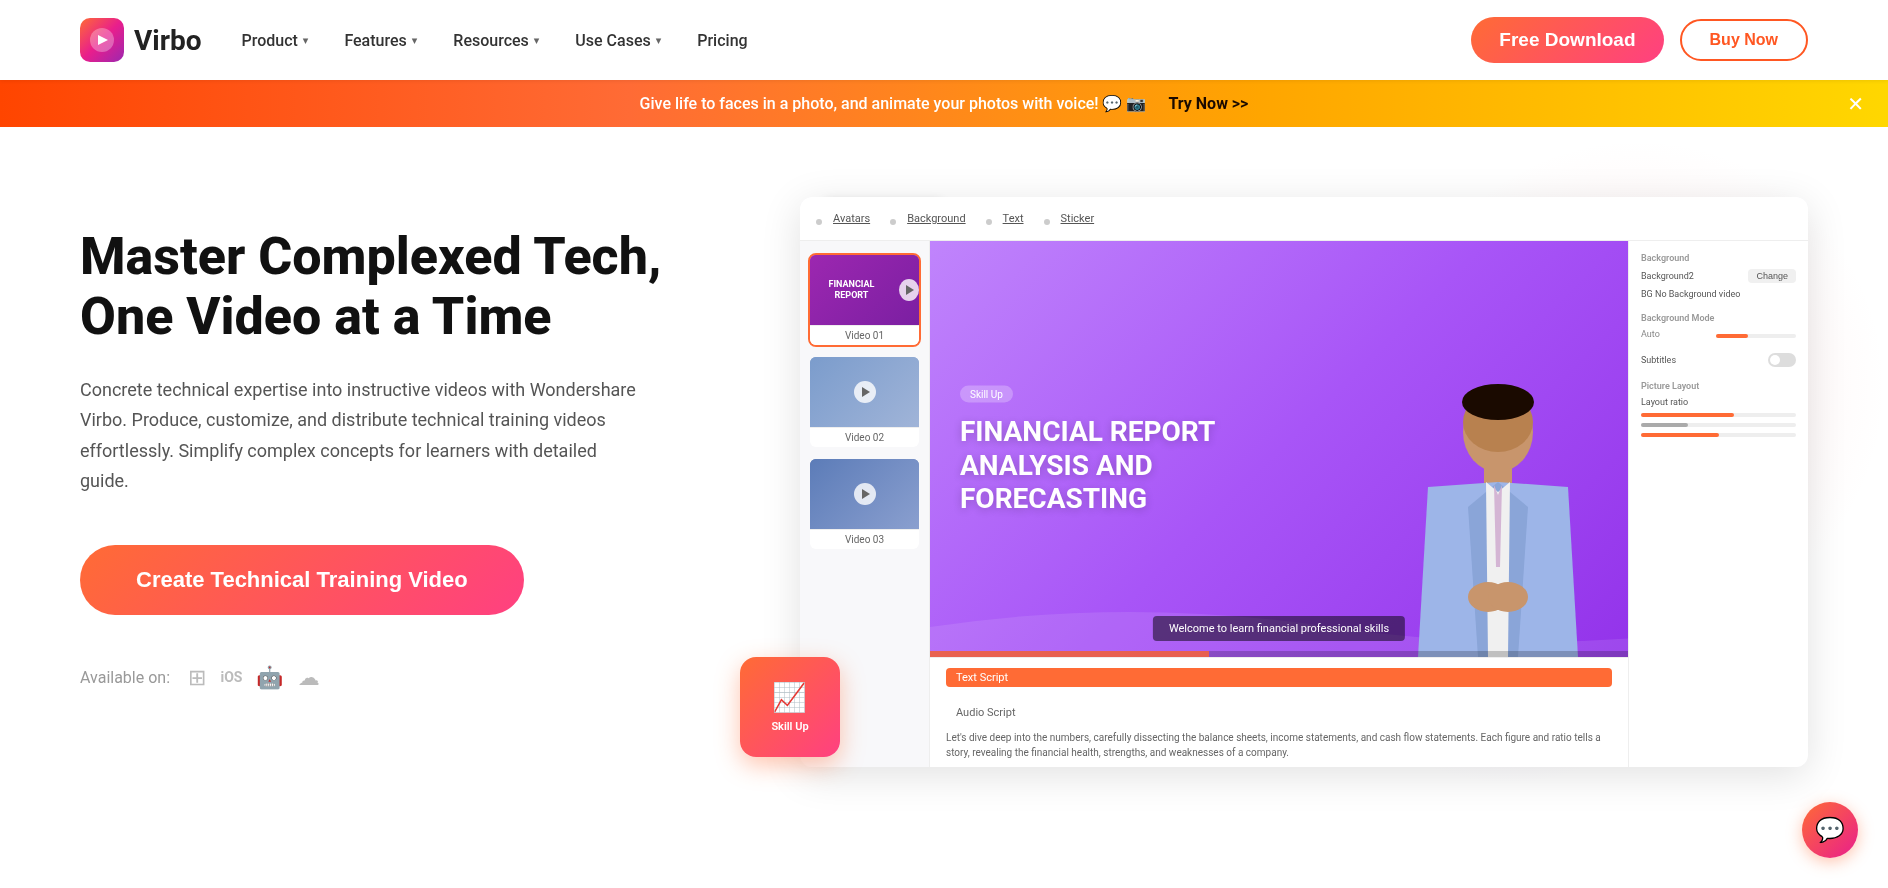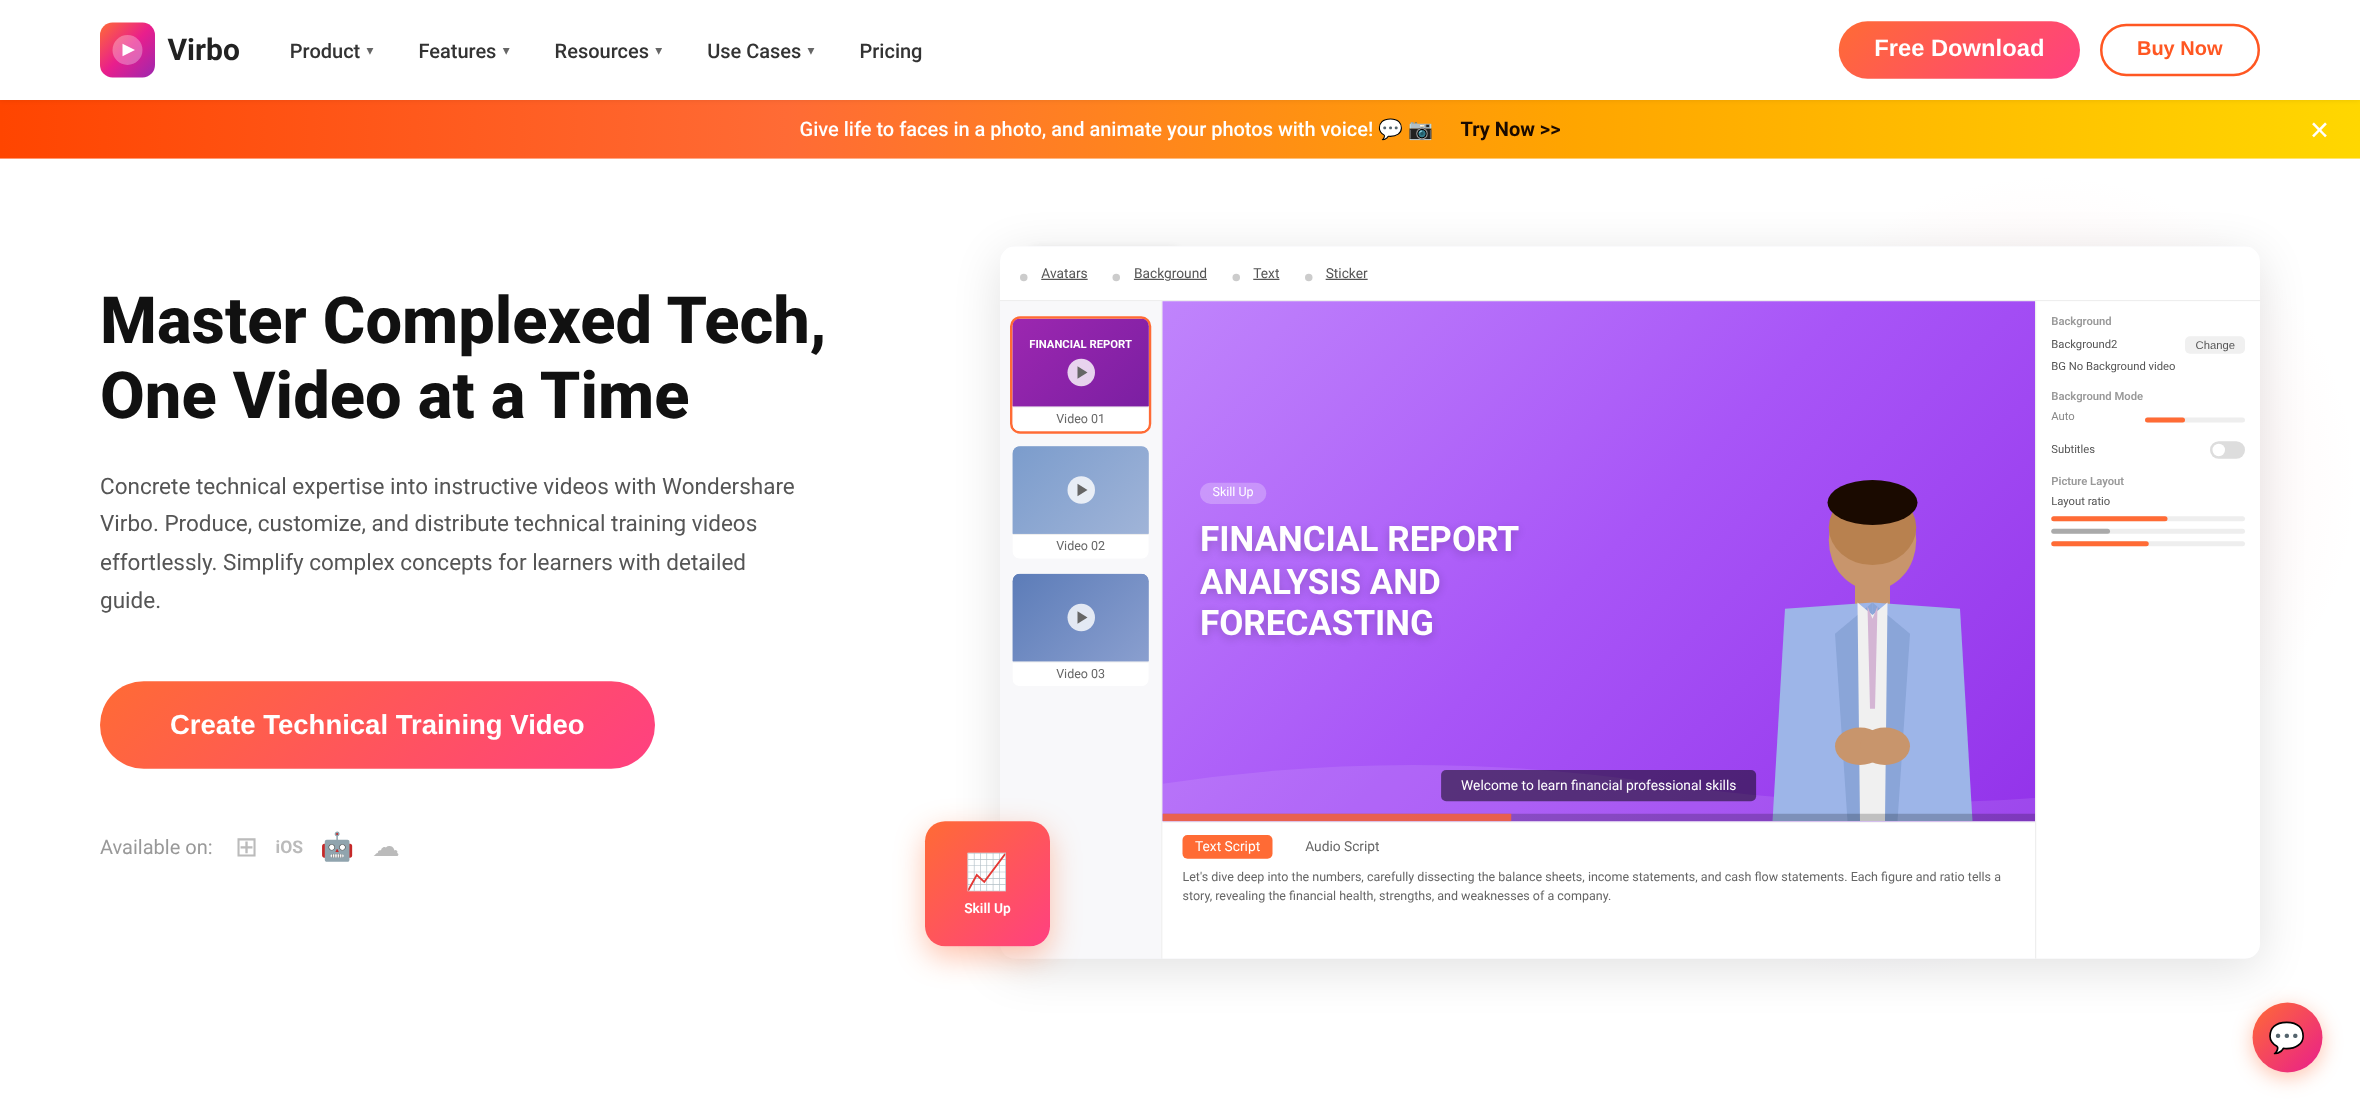--- a/index.html
+++ b/index.html
@@ -27,21 +27,21 @@
       height: 44px;
       border-radius: 10px;
       background: linear-gradient(135deg, #ff6b35, #e91e8c, #9c27b0);
       display: flex;
       align-items: center;
       justify-content: center;
       color: white;
       font-size: 20px;
     }
     .nav-logo-text {
-      font-size: 24px;
+      font-size: 28px;
       font-weight: 700;
       color: #222;
     }
     .nav-links {
       display: flex;
       align-items: center;
       gap: 36px;
       flex: 1;
     }
     .nav-item {
@@ -375,20 +375,21 @@
     .script-area {
       background: #fff;
       height: 110px;
       border-top: 1px solid #eee;
       padding: 10px 16px;
     }
     .script-tabs {
       display: flex;
       gap: 16px;
       margin-bottom: 8px;
+      flex-direction: column;
     }
     .script-tab {
       font-size: 11px;
       color: #666;
       padding: 3px 10px;
       border-radius: 4px;
       cursor: pointer;
     }
     .script-tab.active {
       background: #ff6b35;
@@ -642,21 +643,21 @@
         </div>
         <div class="topbar-spacer"></div>
       </div>
 
       <div class="editor-main">
 
         <div class="video-sidebar">
 
           <div class="video-thumb active">
             <div class="video-thumb-img">
-              <div style="position:absolute;inset:0;background:linear-gradient(135deg,#9c27b0,#7b1fa2);display:flex;align-items:center;justify-content:center;flex-direction:column;gap:6px;">
+              <div style="position:absolute;inset:0;background:linear-gradient(135deg,#9c27b0,#7b1fa2);display:flex;align-items:center;justify-content:center;flex-direction:row;gap:6px;">
                 <div style="font-size:9px;color:white;font-weight:700;text-align:center;padding:0 4px;line-height:1.2;">FINANCIAL REPORT</div>
                 <div class="play-circle">
                   <div class="play-triangle"></div>
                 </div>
               </div>
             </div>
             <div class="video-label">Video 01</div>
           </div>
 
           <div class="video-thumb">

